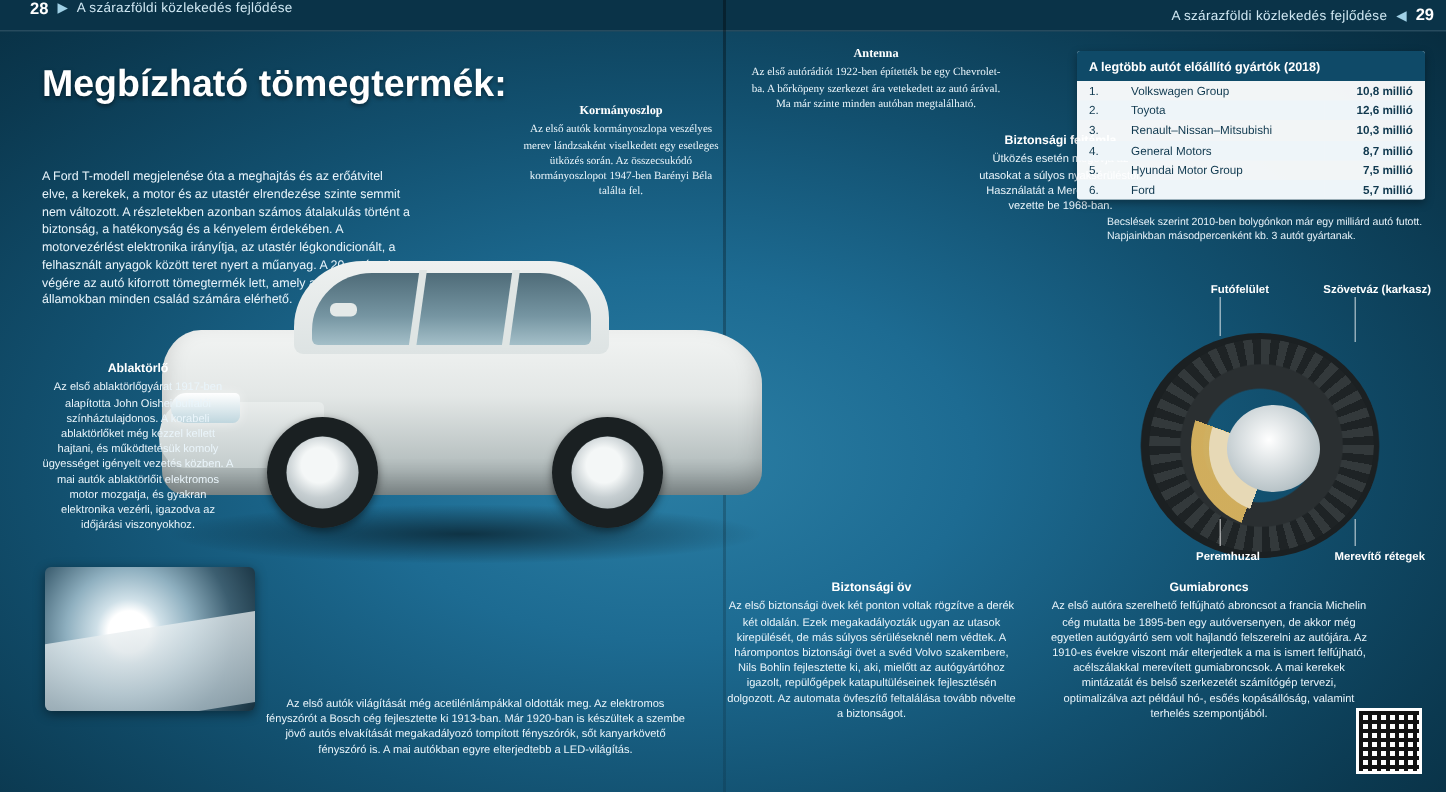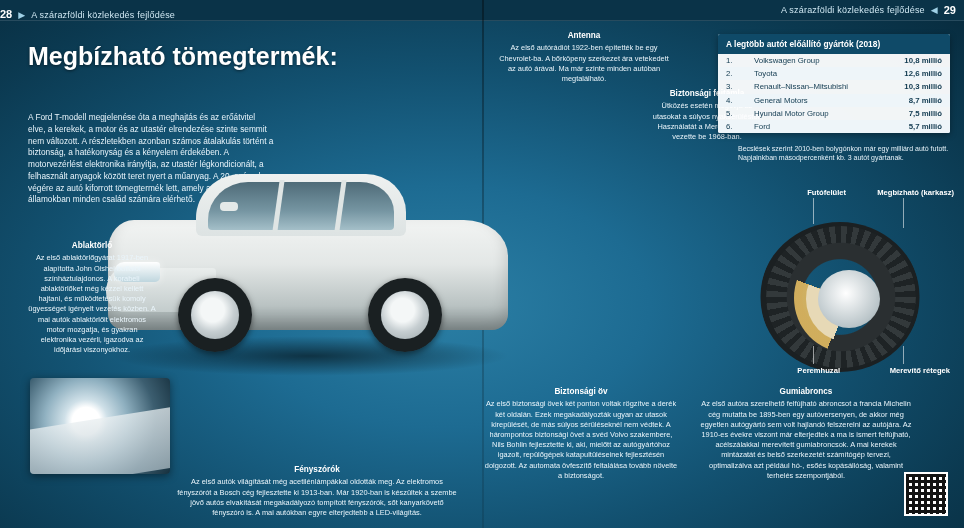--- a/index.html
+++ b/index.html
@@ -16,22 +16,22 @@
     background:
       radial-gradient(ellipse at 46% 58%, #2b7fa5 0%, #1d6b92 28%, #12506f 55%, #0b3950 80%, #072a3c 100%);
   }
   
   .topbar{
     position:absolute;top:0;left:0;width:100%;height:20px;
     background:#0a3348;
     border-bottom:1px solid rgba(255,255,255,0.12);
   }
   .folio-left{
-    position:absolute;top:0;left:0;height:20px;display:flex;align-items:flex-end;gap:6px;
-    padding-left:0;font-size:9px;
+    position:absolute;top:0;left:0;height:20px;display:flex;align-items:flex-start;gap:6px;
+    padding-left:20px;font-size:9px;
   }
   .folio-right{
     position:absolute;top:0;right:0;height:20px;display:flex;align-items:center;gap:6px;
     padding-right:8px;font-size:9px;
   }
   .pg{font-weight:bold;font-size:11px;color:#fff;}
   .tri{color:#9fd0e6;font-size:9px;}
   .sechead{color:#cfe7f2;font-size:9px;letter-spacing:.2px;}
 
   
@@ -48,21 +48,21 @@
   }
   .title .l2{display:block;}
   .lede{
     position:absolute;left:28px;top:112px;width:246px;
     font-size:8.3px;line-height:1.42;color:#e8f4fb;
   }
 
   
   .callout{position:absolute;font-size:7.4px;line-height:1.38;color:#eaf5fb;text-align:center;}
   .callout .hd{font-weight:bold;color:#ffffff;font-size:8.2px;display:block;margin-bottom:2px;}
-  .c{text-align:center;}
+  .c{text-align:center;font-family:Liberation Serif, serif;}
 
   
   .tablebox{
     position:absolute;right:14px;top:34px;width:232px;
     background:rgba(255,255,255,0.95);
     color:#10394f;border-radius:2px;
     box-shadow:0 2px 6px rgba(0,0,0,.35);
     overflow:hidden;
   }
   .tablebox h4{
@@ -230,46 +230,49 @@
   <div class="photo-headlight"></div>
 
   <div class="tyre">
     <div class="outer"></div>
     <div class="tread"></div>
     <div class="layerA"></div>
     <div class="layerB"></div>
     <div class="hub"></div>
   </div>
   <div class="lbl" style="right:118px;top:188px">Futófelület</div>
-  <div class="lbl" style="right:10px;top:188px">Megbízható (karkasz)</div>
+  <div class="lbl" style="right:10px;top:188px">Szövetváz (karkasz)</div>
   <div class="lbl" style="right:124px;top:366px">Peremhuzal</div>
   <div class="lbl" style="right:14px;top:366px">Merevítő rétegek</div>
   <div class="leader" style="right:150px;top:198px;width:1px;height:26px"></div>
   <div class="leader" style="right:60px;top:198px;width:1px;height:30px"></div>
   <div class="leader" style="right:150px;top:346px;width:1px;height:18px"></div>
   <div class="leader" style="right:60px;top:346px;width:1px;height:18px"></div>
 
   <div class="callout c" style="left:498px;top:30px;width:172px">
     <span class="hd">Antenna</span>
     <span>Az első autórádiót 1922-ben építették be egy Chevrolet-ba. A bőrköpeny szerkezet ára vetekedett az autó árával. Ma már szinte minden autóban megtalálható.</span>
   </div>
 
+  <div class="callout c" style="left:346px;top:68px;width:136px">
+    <span class="hd">Kormányoszlop</span>
+    <span>Az első autók kormányoszlopa veszélyes merev lándzsaként viselkedett egy esetleges ütközés során. Az összecsukódó kormányoszlopot 1947-ben Barényi Béla találta fel.</span>
+  </div>
 
   <div class="callout" style="left:648px;top:88px;width:118px">
     <span class="hd">Biztonsági fejtámla</span>
     <span>Ütközés esetén megóvja az utasokat a súlyos nyaksérüléstől. Használatát a Mercedes-Benz vezette be 1968-ban.</span>
   </div>
 
   <div class="callout" style="left:28px;top:240px;width:128px">
     <span class="hd">Ablaktörlő</span>
     <span>Az első ablaktörlőgyárat 1917-ben alapította John Oishei buffalói színháztulajdonos. A korabeli ablaktörlőket még kézzel kellett hajtani, és működtetésük komoly ügyességet igényelt vezetés közben. A mai autók ablaktörlőit elektromos motor mozgatja, és gyakran elektronika vezérli, igazodva az időjárási viszonyokhoz.</span>
   </div>
 
   <div class="callout" style="left:176px;top:464px;width:282px">
-    <span class="hd">Fényszórók</span>
     <span>Az első autók világítását még acetilénlámpákkal oldották meg. Az elektromos fényszórót a Bosch cég fejlesztette ki 1913-ban. Már 1920-ban is készültek a szembe jövő autós elvakítását megakadályozó tompított fényszórók, sőt kanyarkövető fényszóró is. A mai autókban egyre elterjedtebb a LED-világítás.</span>
   </div>
 
   <div class="callout" style="left:484px;top:386px;width:194px">
     <span class="hd">Biztonsági öv</span>
     <span>Az első biztonsági övek két ponton voltak rögzítve a derék két oldalán. Ezek megakadályozták ugyan az utasok kirepülését, de más súlyos sérüléseknél nem védtek. A hárompontos biztonsági övet a svéd Volvo szakembere, Nils Bohlin fejlesztette ki, aki, mielőtt az autógyártóhoz igazolt, repülőgépek katapultüléseinek fejlesztésén dolgozott. Az automata övfeszítő feltalálása tovább növelte a biztonságot.</span>
   </div>
 
   <div class="callout" style="left:700px;top:386px;width:212px">
     <span class="hd">Gumiabroncs</span>

